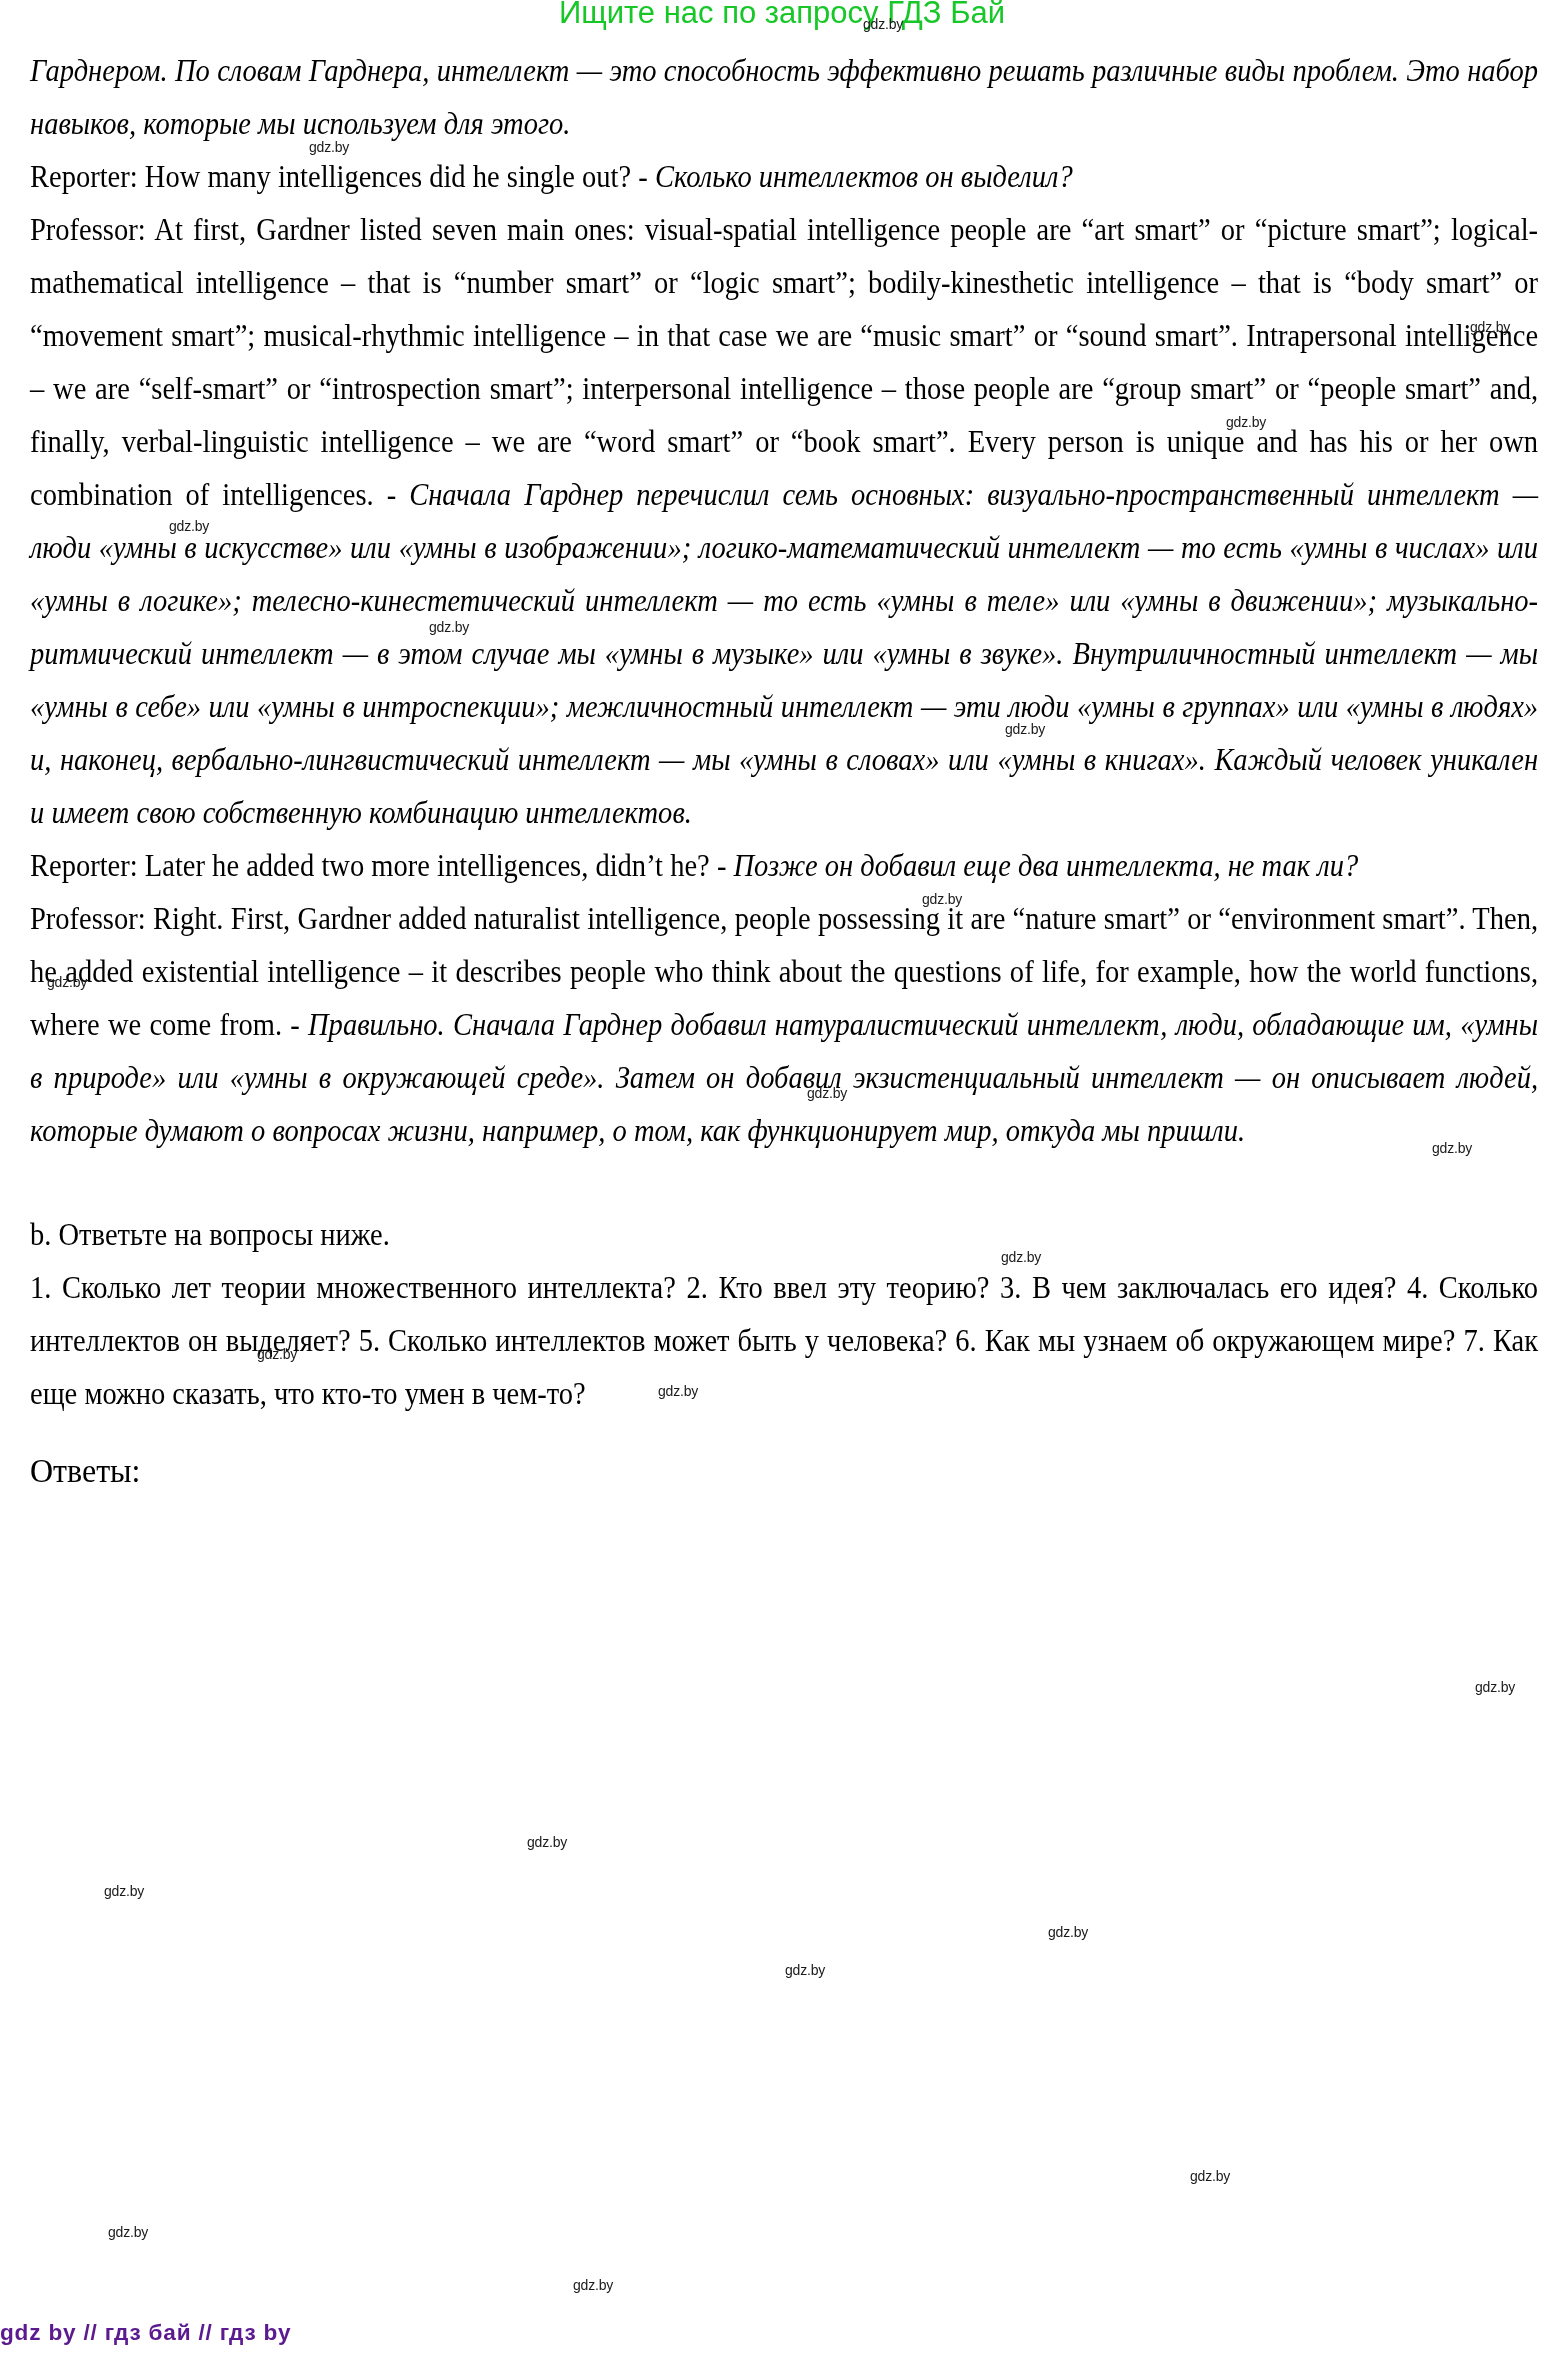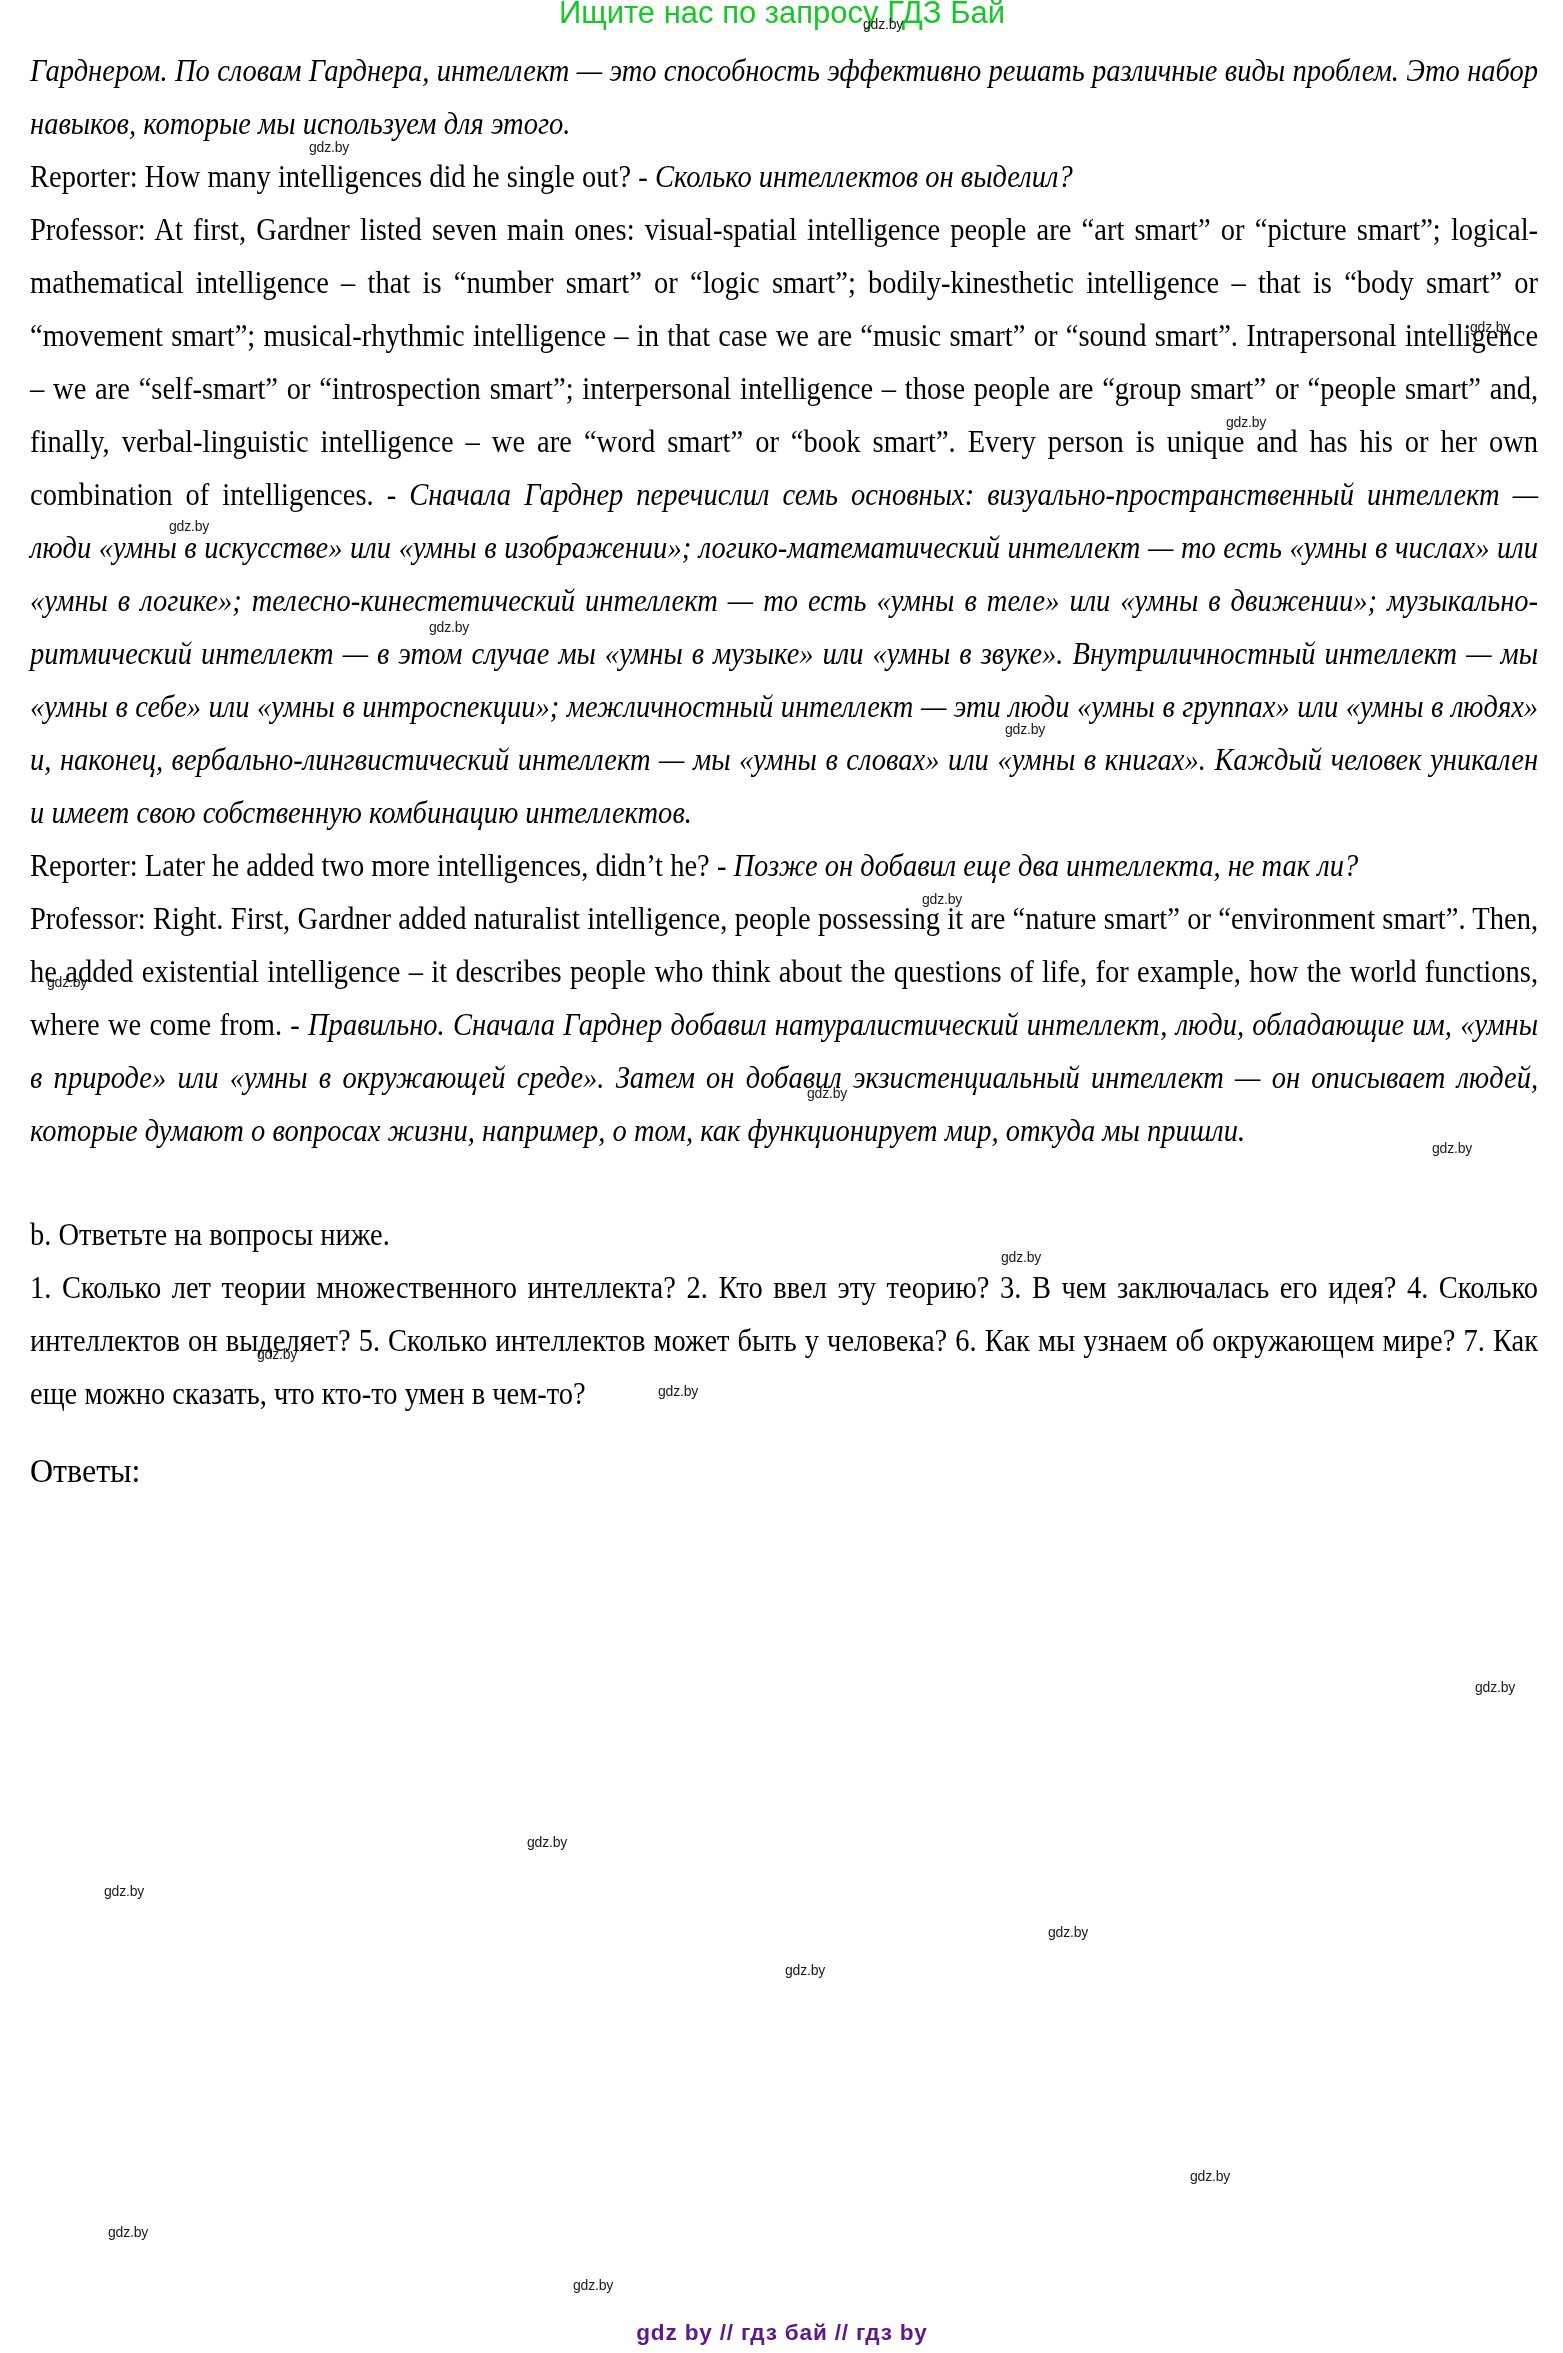--- a/index.html
+++ b/index.html
@@ -90,21 +90,21 @@
     letter-spacing: -0.2px;
     pointer-events: none;
   }
 
   
   .footer-links {
     position: absolute;
     left: 0;
     bottom: 7.8px;
     width: 100%;
-    text-align: center;
+    text-align: left;
     color: #5b1a8f;
     font-family: "Liberation Sans", sans-serif;
     font-size: 22.6px;
     font-weight: 600;
     letter-spacing: 0.8px;
     white-space: nowrap;
   }
 </style>
 </head>
 <body>

